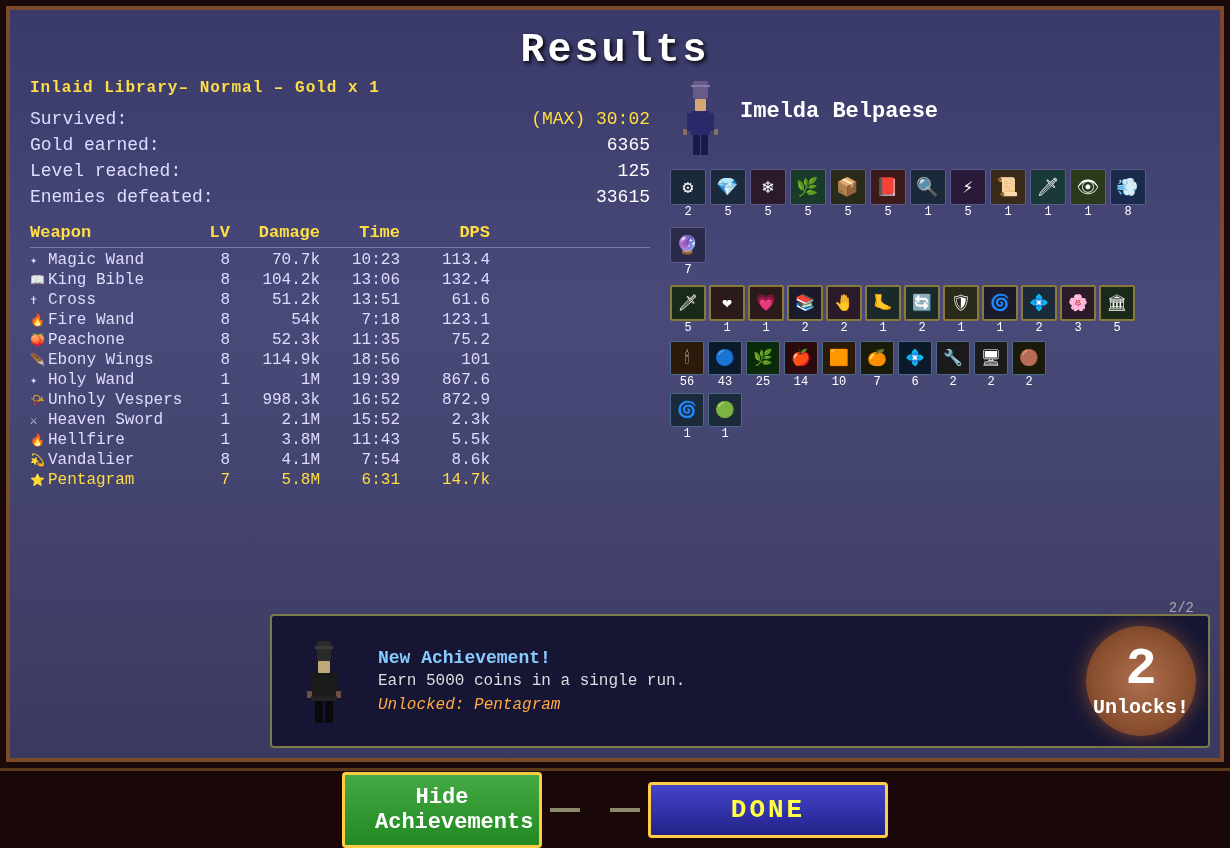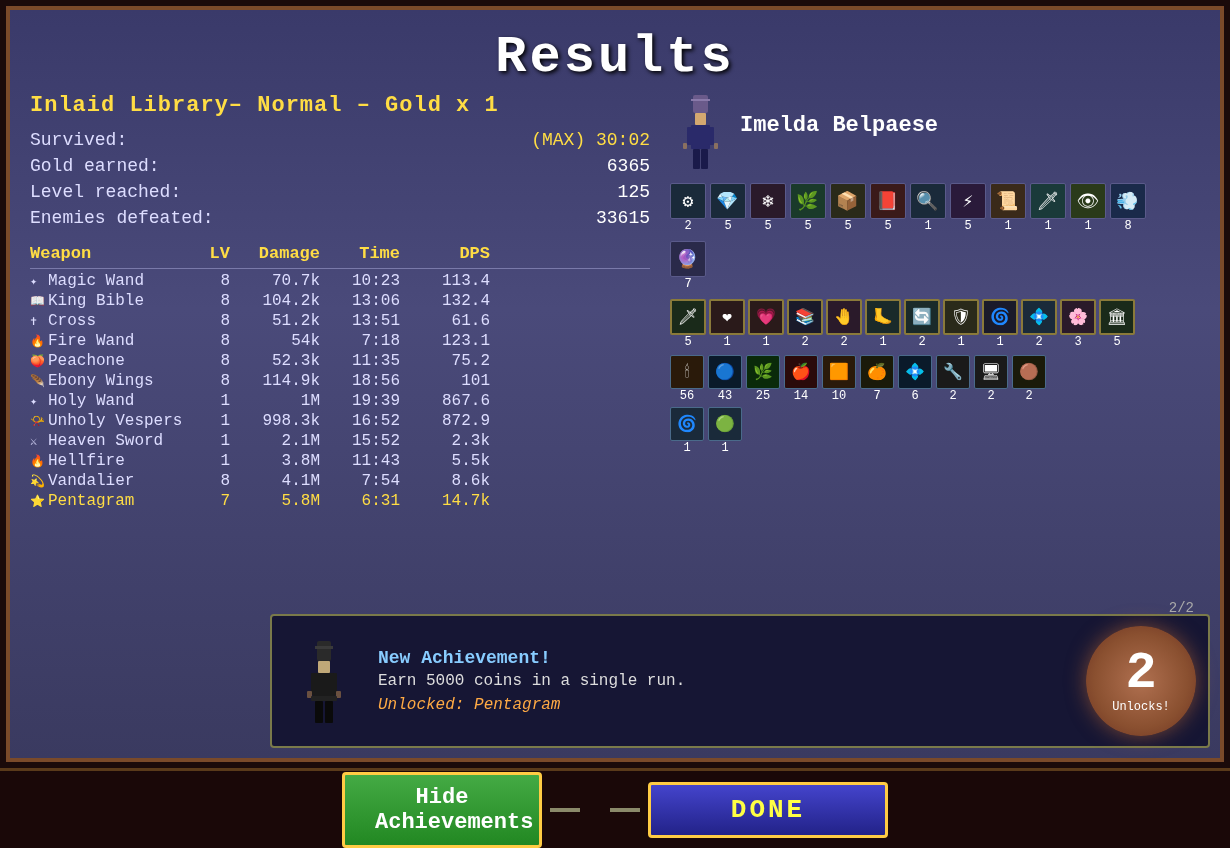--- a/index.html
+++ b/index.html
@@ -19,21 +19,21 @@
       border: 4px solid #7a4a2a;
       margin: 6px;
       position: relative;
       display: flex;
       flex-direction: column;
     }
 
     #title {
       text-align: center;
       color: #ffffff;
-      font-size: 52px;
+      font-size: 40px;
       font-weight: bold;
       padding: 18px 0 6px 0;
       letter-spacing: 3px;
       text-shadow: 2px 2px 4px #000;
     }
 
     #content-area {
       display: flex;
       flex: 1;
       padding: 0 20px 10px 20px;
@@ -41,21 +41,21 @@
 
     
     #left-panel {
       flex: 0 0 620px;
       display: flex;
       flex-direction: column;
     }
 
     #dungeon-title {
       color: #ffdd44;
-      font-size: 22px;
+      font-size: 16px;
       font-weight: bold;
       margin-bottom: 12px;
       letter-spacing: 1px;
     }
 
     .stat-row {
       display: flex;
       justify-content: space-between;
       color: #ddddff;
       font-size: 18px;
@@ -281,22 +281,22 @@
 
     #unlocks-number {
       color: #ffffff;
       font-size: 52px;
       font-weight: bold;
       line-height: 1;
     }
 
     #unlocks-text {
       color: #ffffff;
-      font-size: 12px;
-      font-weight: normal;
+      font-size: 20px;
+      font-weight: bold;
       text-align: right;
     }
 
     
     #footer {
       height: 80px;
       background: #1a0808;
       display: flex;
       align-items: center;
       justify-content: center;

